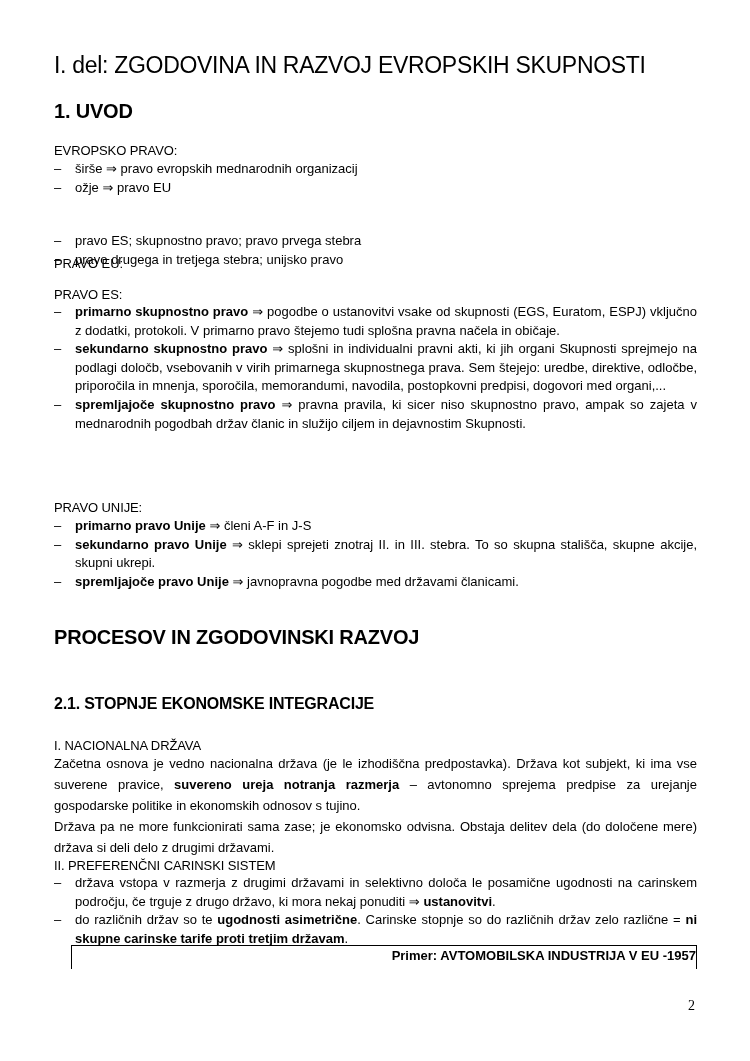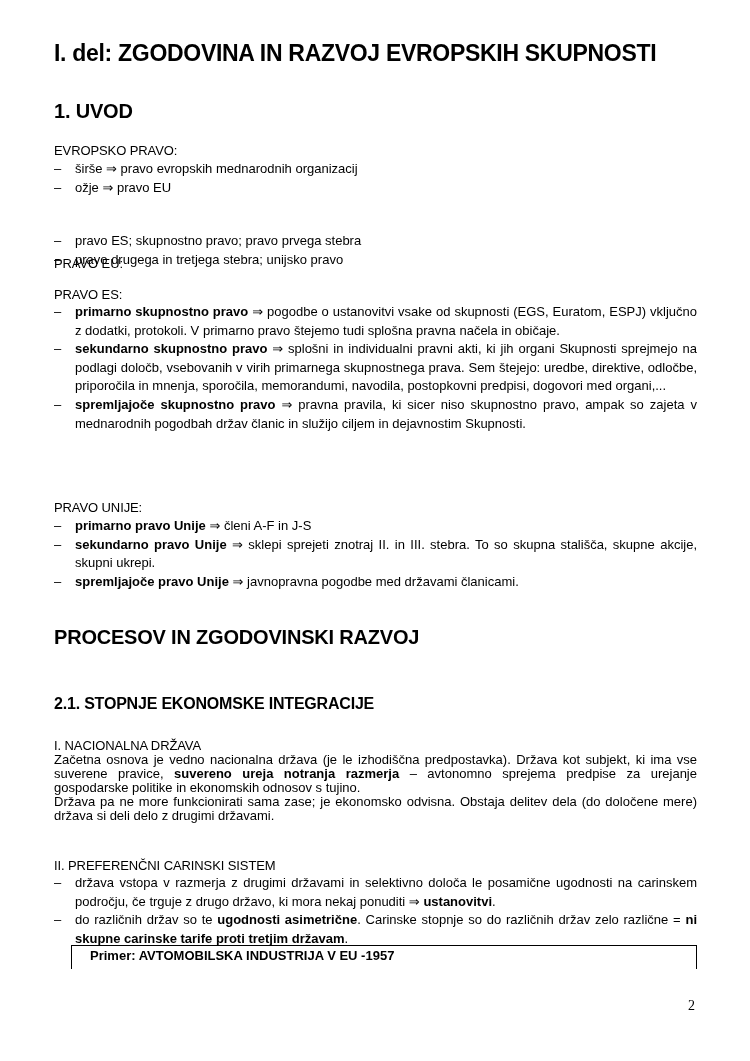--- a/index.html
+++ b/index.html
@@ -1,34 +1,34 @@
 <!DOCTYPE html>
 <html><head>
 <meta charset="utf-8">
 <style>
   html, body { margin: 0; padding: 0; background: #ffffff; }
   body {
     width: 750px; height: 1061px; position: relative; overflow: hidden;
     font-family: "Liberation Sans", sans-serif; color: #000;
   }
   .page { position: absolute; left: 54px; top: 0; width: 643px; }
-  .h1 { position: absolute; left: 0; top: 40px; font-size: 23px; font-weight: bold; letter-spacing: -0.3px; white-space: nowrap; }
+  .h1 { position: absolute; left: 0; top: 52px; font-size: 23px; font-weight: normal; letter-spacing: -0.3px; white-space: nowrap; }
   .h2 { position: absolute; left: 0; font-size: 20px; font-weight: bold; letter-spacing: -0.2px; line-height: 27px; }
   .h3 { position: absolute; left: 0; font-size: 16px; font-weight: bold; letter-spacing: -0.2px; }
   .h4 { position: absolute; left: 0; font-size: 13px; font-weight: normal; letter-spacing: -0.1px; }
   .list { position: absolute; left: 0; width: 643px; margin: 0; padding: 0; list-style: none; font-size: 13px; line-height: 18.6px; }
   .list li { position: relative; padding-left: 21px; text-align: justify; }
   .list li .dash { position: absolute; left: 0; top: 0; }
-  .para { position: absolute; left: 0; width: 643px; font-size: 13px; line-height: 14px; text-align: justify; }
+  .para { position: absolute; left: 0; width: 643px; font-size: 13px; line-height: 21px; text-align: justify; }
   .sub { padding-left: 22px; text-align: justify; }
   b { font-weight: bold; }
   .box {
     position: absolute; left: 17px; top: 945px; width: 626px; height: 24px;
     border-top: 1.3px solid #000; border-left: 1.3px solid #000; border-right: 1.3px solid #000;
-    box-sizing: border-box; padding-left: 18px; font-size: 13px; font-weight: bold; line-height: 20px;
+    box-sizing: border-box; padding-left: 18px; font-size: 13px; font-weight: bold; line-height: 20px; text-align: right;
   }
   .pagenum { position: absolute; left: 688px; top: 998px; font-family: "Liberation Serif", serif; font-size: 14px; }
 </style>
 </head>
 <body>
 
 <div class="page">
 
   <div class="h1">I. del: ZGODOVINA IN RAZVOJ EVROPSKIH SKUPNOSTI</div>
 

